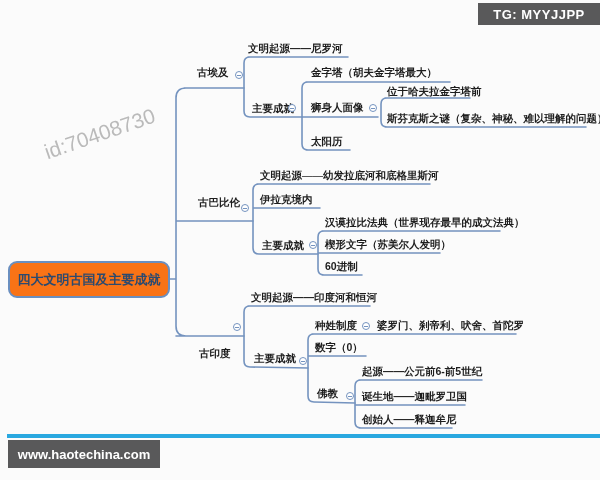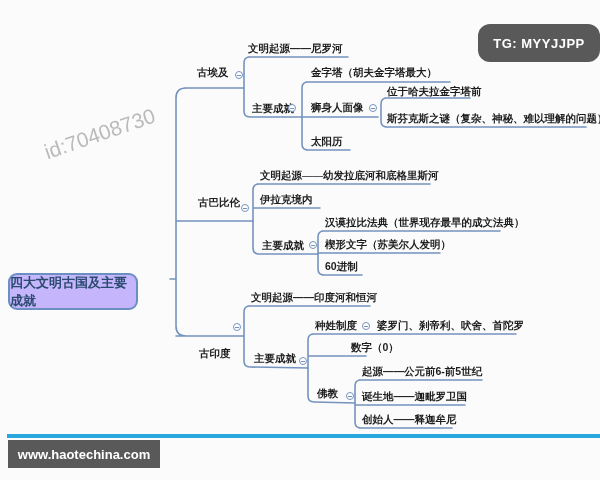--- a/index.html
+++ b/index.html
@@ -7,22 +7,22 @@
     position:relative;width:600px;height:480px;overflow:hidden;
     background:#fbfbfb;
     font-family:"Liberation Sans","DejaVu Sans",sans-serif;
   }
   .lines{position:absolute;left:0;top:0;}
   .lbl{
     position:absolute;white-space:nowrap;
     font-size:10.5px;font-weight:700;color:#1d1d1d;line-height:13px;
   }
   .root{
-    position:absolute;left:8px;top:273px;width:130px;height:37px;
-    background:#c4b5fd;border:2px solid #6a8fc0;border-radius:9px;
+    position:absolute;left:8px;top:261px;width:162px;height:37px;
+    background:#f97316;border:2px solid #6a8fc0;border-radius:9px;
     display:flex;align-items:center;justify-content:center;
     font-size:13px;font-weight:700;color:#2b4a6f;box-sizing:border-box;
   }
   .toggle{
     position:absolute;width:8px;height:8px;box-sizing:border-box;
     border:1px solid #7493bf;border-radius:50%;background:#fff;
   }
   .toggle::before{
     content:"";position:absolute;left:1px;right:1px;top:2.5px;
     border-top:1px solid #7493bf;
@@ -30,21 +30,21 @@
   .watermark{
     position:absolute;left:42px;top:122px;
     font-size:21px;font-weight:400;color:#ababab;opacity:.8;
     transform:rotate(-19deg);transform-origin:center;white-space:nowrap;
   }
   .badge{
     position:absolute;background:#59595a;color:#fff;
     display:flex;align-items:center;justify-content:center;
     font-weight:700;font-size:13px;letter-spacing:.5px;
   }
-  .badge.tg{left:478px;top:24px;width:122px;height:38px;border-radius:12px;}
+  .badge.tg{left:478px;top:3px;width:122px;height:22px;}
   .badge.site{left:8px;top:440px;width:152px;height:28px;letter-spacing:0;}
   .divider{
     position:absolute;left:7px;top:434px;width:593px;height:4px;background:#29a8e0;
   }
 </style>
 </head>
 <body>
 
 <div class="stage">
 
@@ -83,21 +83,21 @@
   <div class="lbl" style="left:262px;top:239px;">主要成就</div>
   <div class="lbl" style="left:325px;top:216px;">汉谟拉比法典（世界现存最早的成文法典）</div>
   <div class="lbl" style="left:325px;top:238px;">楔形文字（苏美尔人发明）</div>
   <div class="lbl" style="left:325px;top:260px;">60进制</div>
 
   <div class="lbl" style="left:199px;top:318px;margin-top:29px;">古印度</div>
   <div class="lbl" style="left:251px;top:291px;">文明起源——印度河和恒河</div>
   <div class="lbl" style="left:254px;top:352px;">主要成就</div>
   <div class="lbl" style="left:315px;top:319px;">种姓制度</div>
   <div class="lbl" style="left:377px;top:319px;">婆罗门、刹帝利、吠舍、首陀罗</div>
-  <div class="lbl" style="left:315px;top:341px;margin-left:36px;">数字（0）</div>
+  <div class="lbl" style="left:315px;top:341px;">数字（0）</div>
   <div class="lbl" style="left:317px;top:387px;">佛教</div>
   <div class="lbl" style="left:362px;top:365px;">起源——公元前6-前5世纪</div>
   <div class="lbl" style="left:362px;top:390px;">诞生地——迦毗罗卫国</div>
   <div class="lbl" style="left:362px;top:413px;">创始人——释迦牟尼</div>
 
   <div class="toggle" style="left:235px;top:71px;"></div>
   <div class="toggle" style="left:288px;top:104px;"></div>
   <div class="toggle" style="left:369px;top:104px;"></div>
   <div class="toggle" style="left:241px;top:204px;"></div>
   <div class="toggle" style="left:309px;top:241px;"></div>

